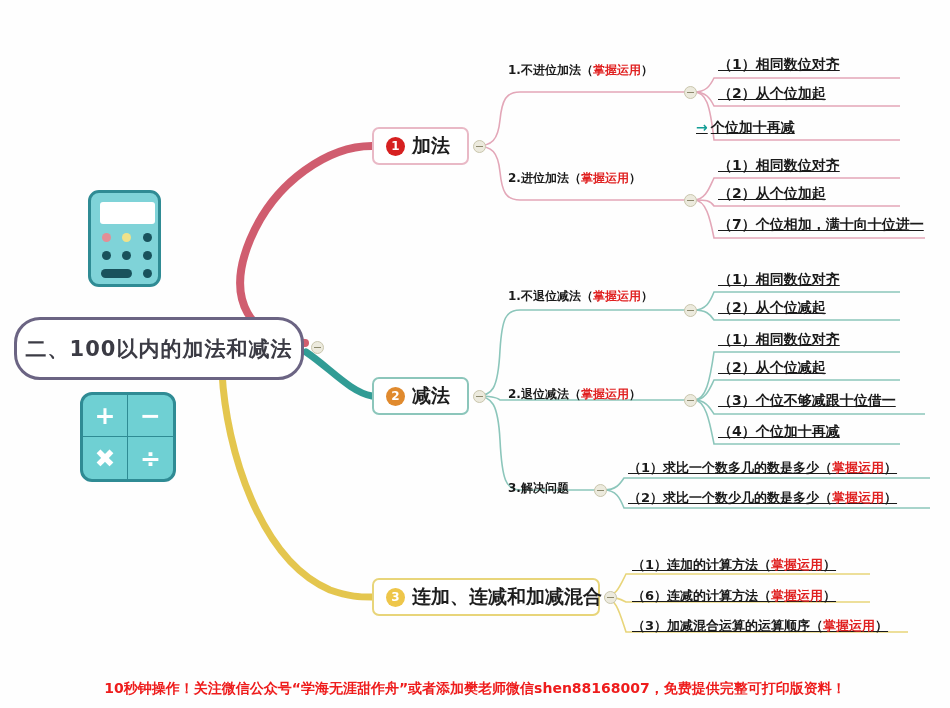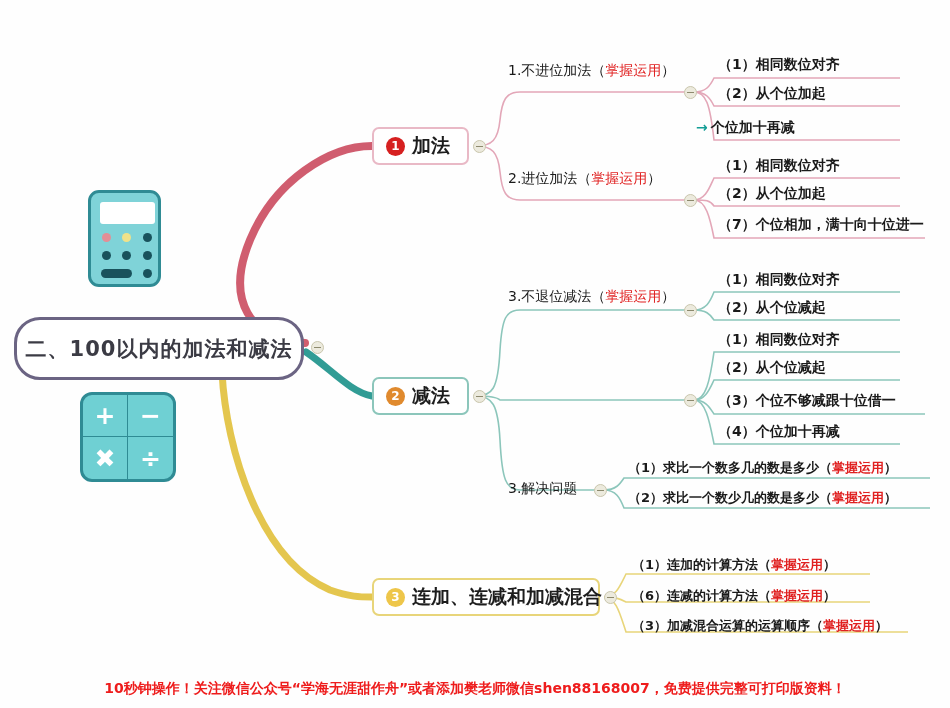--- a/index.html
+++ b/index.html
@@ -51,30 +51,31 @@
   }
   .l1-text { font-size: 19px; font-weight: bold; color: #1d1d1d; }
 
   #node-add   { left: 372px; top: 127px; width: 97px; border-color: #e9b9c6; }
   #node-sub   { left: 372px; top: 377px; width: 97px; border-color: #8cc6bb; }
   #node-mixed { left: 372px; top: 578px; width: 228px; border-color: #e8d57a; }
 
   
   .l2 {
     position: absolute;
-    font-size: 14px; font-weight: normal; color: #1a1a1a;
+    font-size: 12px; font-weight: bold; color: #1a1a1a;
     white-space: nowrap;
   }
   .hl { color: #e02020; }
 
   
   .leaf {
     position: absolute;
     font-size: 14px; color: #1a1a1a; font-weight: bold;
     white-space: nowrap;
+    text-decoration: underline;
   }
   .leaf.small { font-size: 13px; }
 
   .arrow-mark { color: #149e96; font-weight: bold; margin-right: 3px; }
 
   
   .toggle {
     position: absolute;
     width: 13px; height: 13px;
     border-radius: 50%;
@@ -235,27 +236,30 @@
   <div class="leaf" style="left:718px; top:185px;">（2）从个位加起</div>
   <div class="leaf" style="left:718px; top:216px;">（7）个位相加，满十向十位进一</div>
 
   <div class="l1" id="node-sub">
     <span class="l1-badge" style="background:#e08a2e;">2</span>
     <span class="l1-text">减法</span>
   </div>
   <div class="toggle" style="left:473px; top:390px;"></div>
 
   <div class="l2" style="left:508px; top:288px;">
-    <span>3.不退位减法（</span><span class="hl">掌握运用</span><span>）</span>
+    <span>1.不退位减法（</span><span class="hl">掌握运用</span><span>）</span>
   </div>
   <div class="toggle" style="left:684px; top:304px;"></div>
 
   <div class="leaf" style="left:718px; top:271px;">（1）相同数位对齐</div>
   <div class="leaf" style="left:718px; top:299px;">（2）从个位减起</div>
 
+  <div class="l2" style="left:508px; top:386px;">
+    <span>2.退位减法（</span><span class="hl">掌握运用</span><span>）</span>
+  </div>
   <div class="toggle" style="left:684px; top:394px;"></div>
 
   <div class="leaf" style="left:718px; top:331px;">（1）相同数位对齐</div>
   <div class="leaf" style="left:718px; top:359px;">（2）从个位减起</div>
   <div class="leaf" style="left:718px; top:392px;">（3）个位不够减跟十位借一</div>
   <div class="leaf" style="left:718px; top:423px;">（4）个位加十再减</div>
 
   <div class="l2" style="left:508px; top:480px;">
     <span>3.解决问题</span>
   </div>

